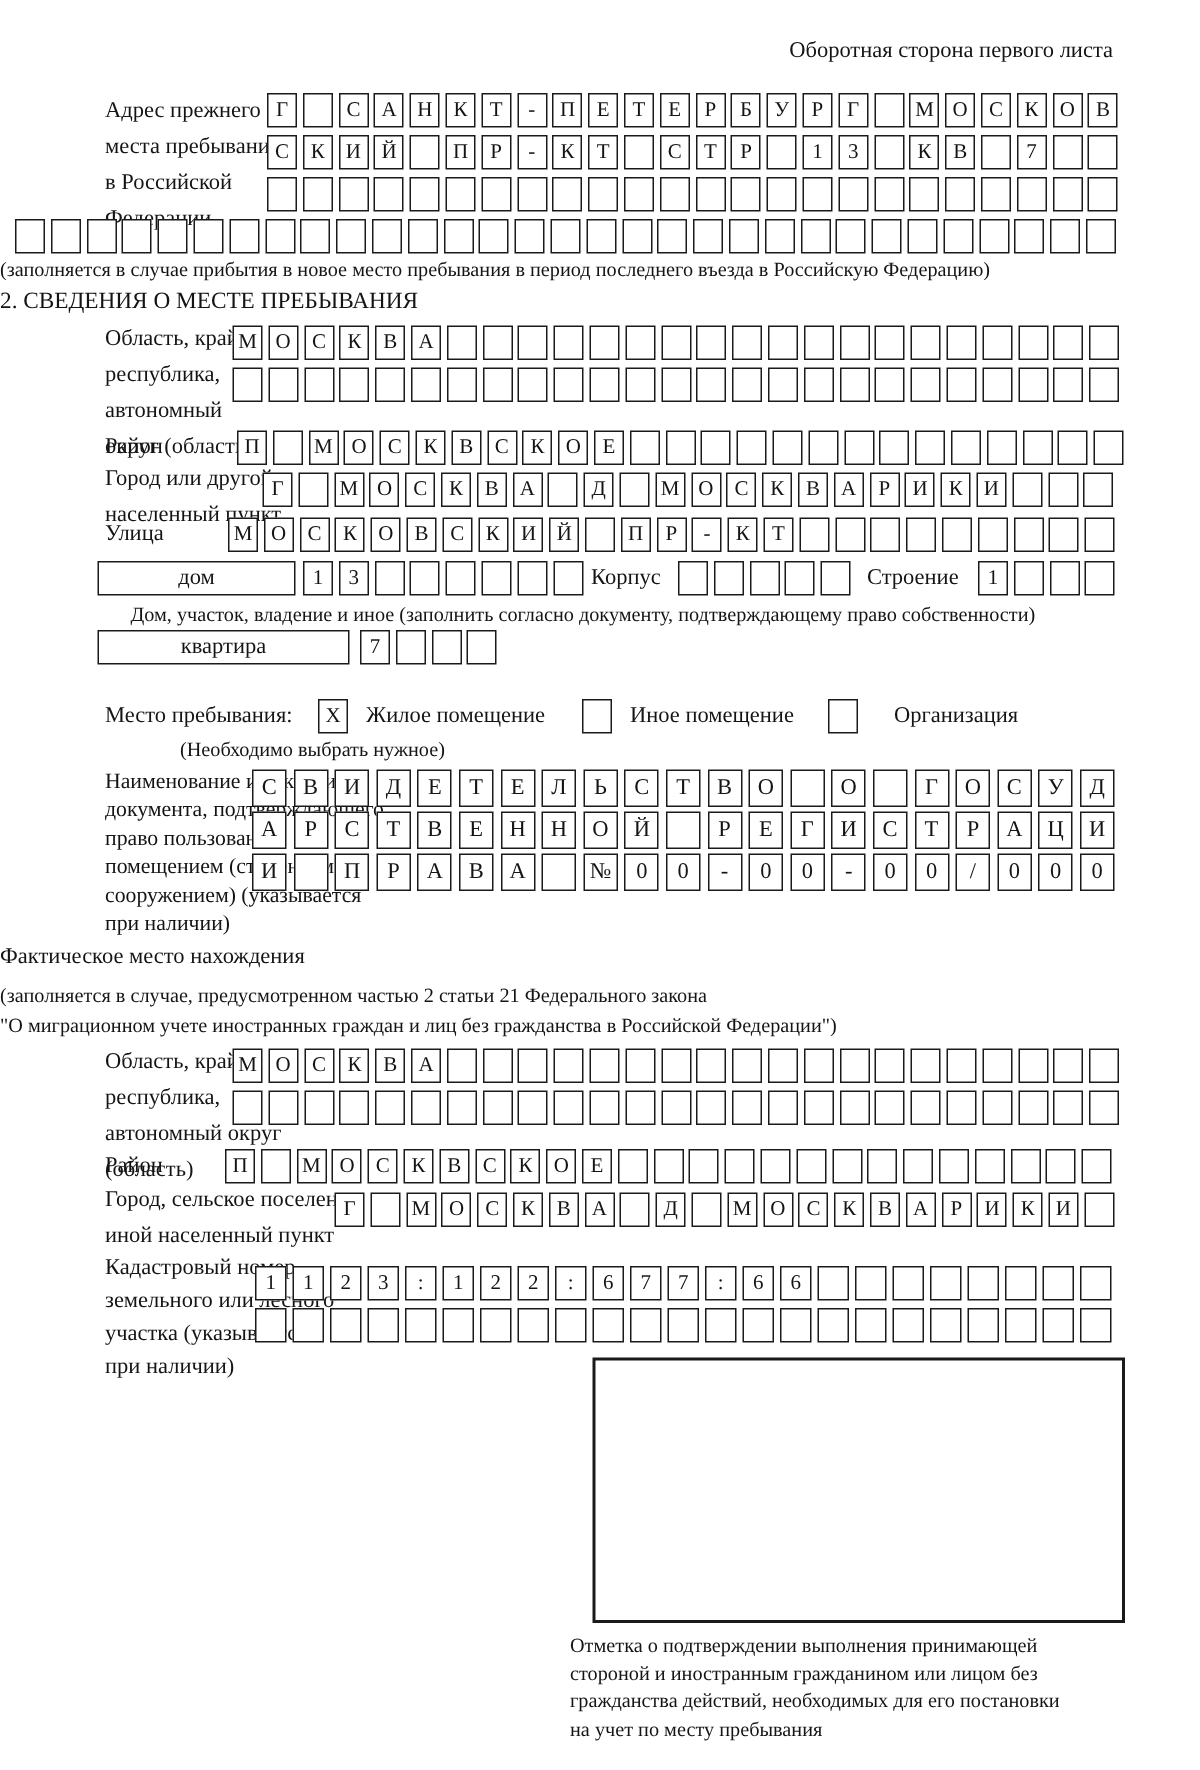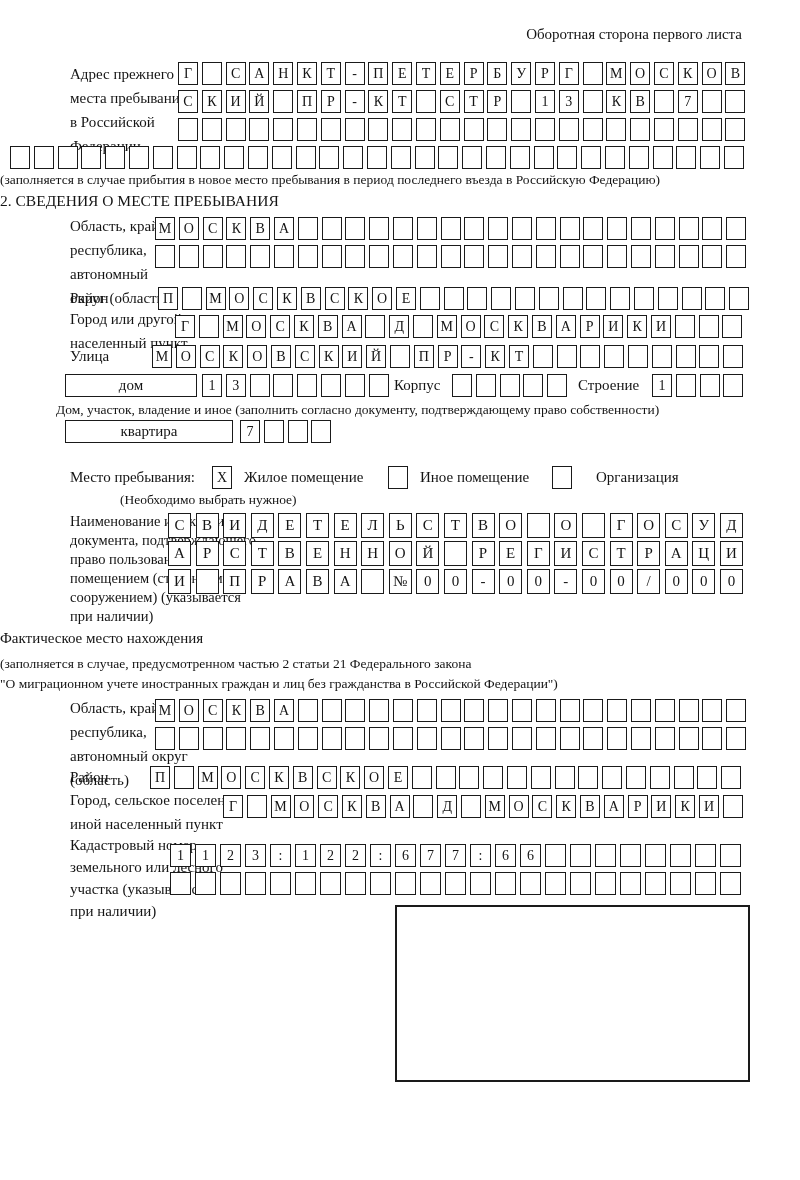--- a/index.html
+++ b/index.html
@@ -328,21 +328,21 @@
         <span class="cell"></span>
       </div>
     <div class="abs inline-label" style="left:578px;top:0">Строение</div>
     <div class="abs row" style="left:652px;top:0">
         <span class="cell">1</span>
         <span class="cell"></span>
         <span class="cell"></span>
         <span class="cell"></span>
       </div>
   </div>
-  <div class="abs caption" style="left:56px;top:401px">Дом, участок, владение и иное (заполнить согласно документу, подтверждающему право собственности)</div>
+  <div class="abs caption" style="left:87px;top:401px">Дом, участок, владение и иное (заполнить согласно документу, подтверждающему право собственности)</div>
 
   <div class="abs" style="left:0;top:420px;width:800px;height:23px">
     <div class="abs widebox" style="left:65px;top:0;width:168px">квартира</div>
     <div class="abs row" style="left:240px;top:0">
         <span class="cell">7</span>
         <span class="cell"></span>
         <span class="cell"></span>
         <span class="cell"></span>
       </div>
   </div>
@@ -602,14 +602,18 @@
       <span class="cell"></span>
       <span class="cell"></span>
       <span class="cell"></span>
       <span class="cell"></span>
       <span class="cell"></span>
       <span class="cell"></span>
       <span class="cell"></span>
     </div>
 
   <div class="abs stampbox" style="left:395px;top:905px;width:355px;height:177px"></div>
+  <div class="abs caption center" style="left:380px;top:1088px;width:380px;line-height:18.5px">Отметка о подтверждении выполнения принимающей
+стороной и иностранным гражданином или лицом без
+гражданства действий, необходимых для его постановки
+на учет по месту пребывания</div>
 
 </div>
 
 </body></html>

